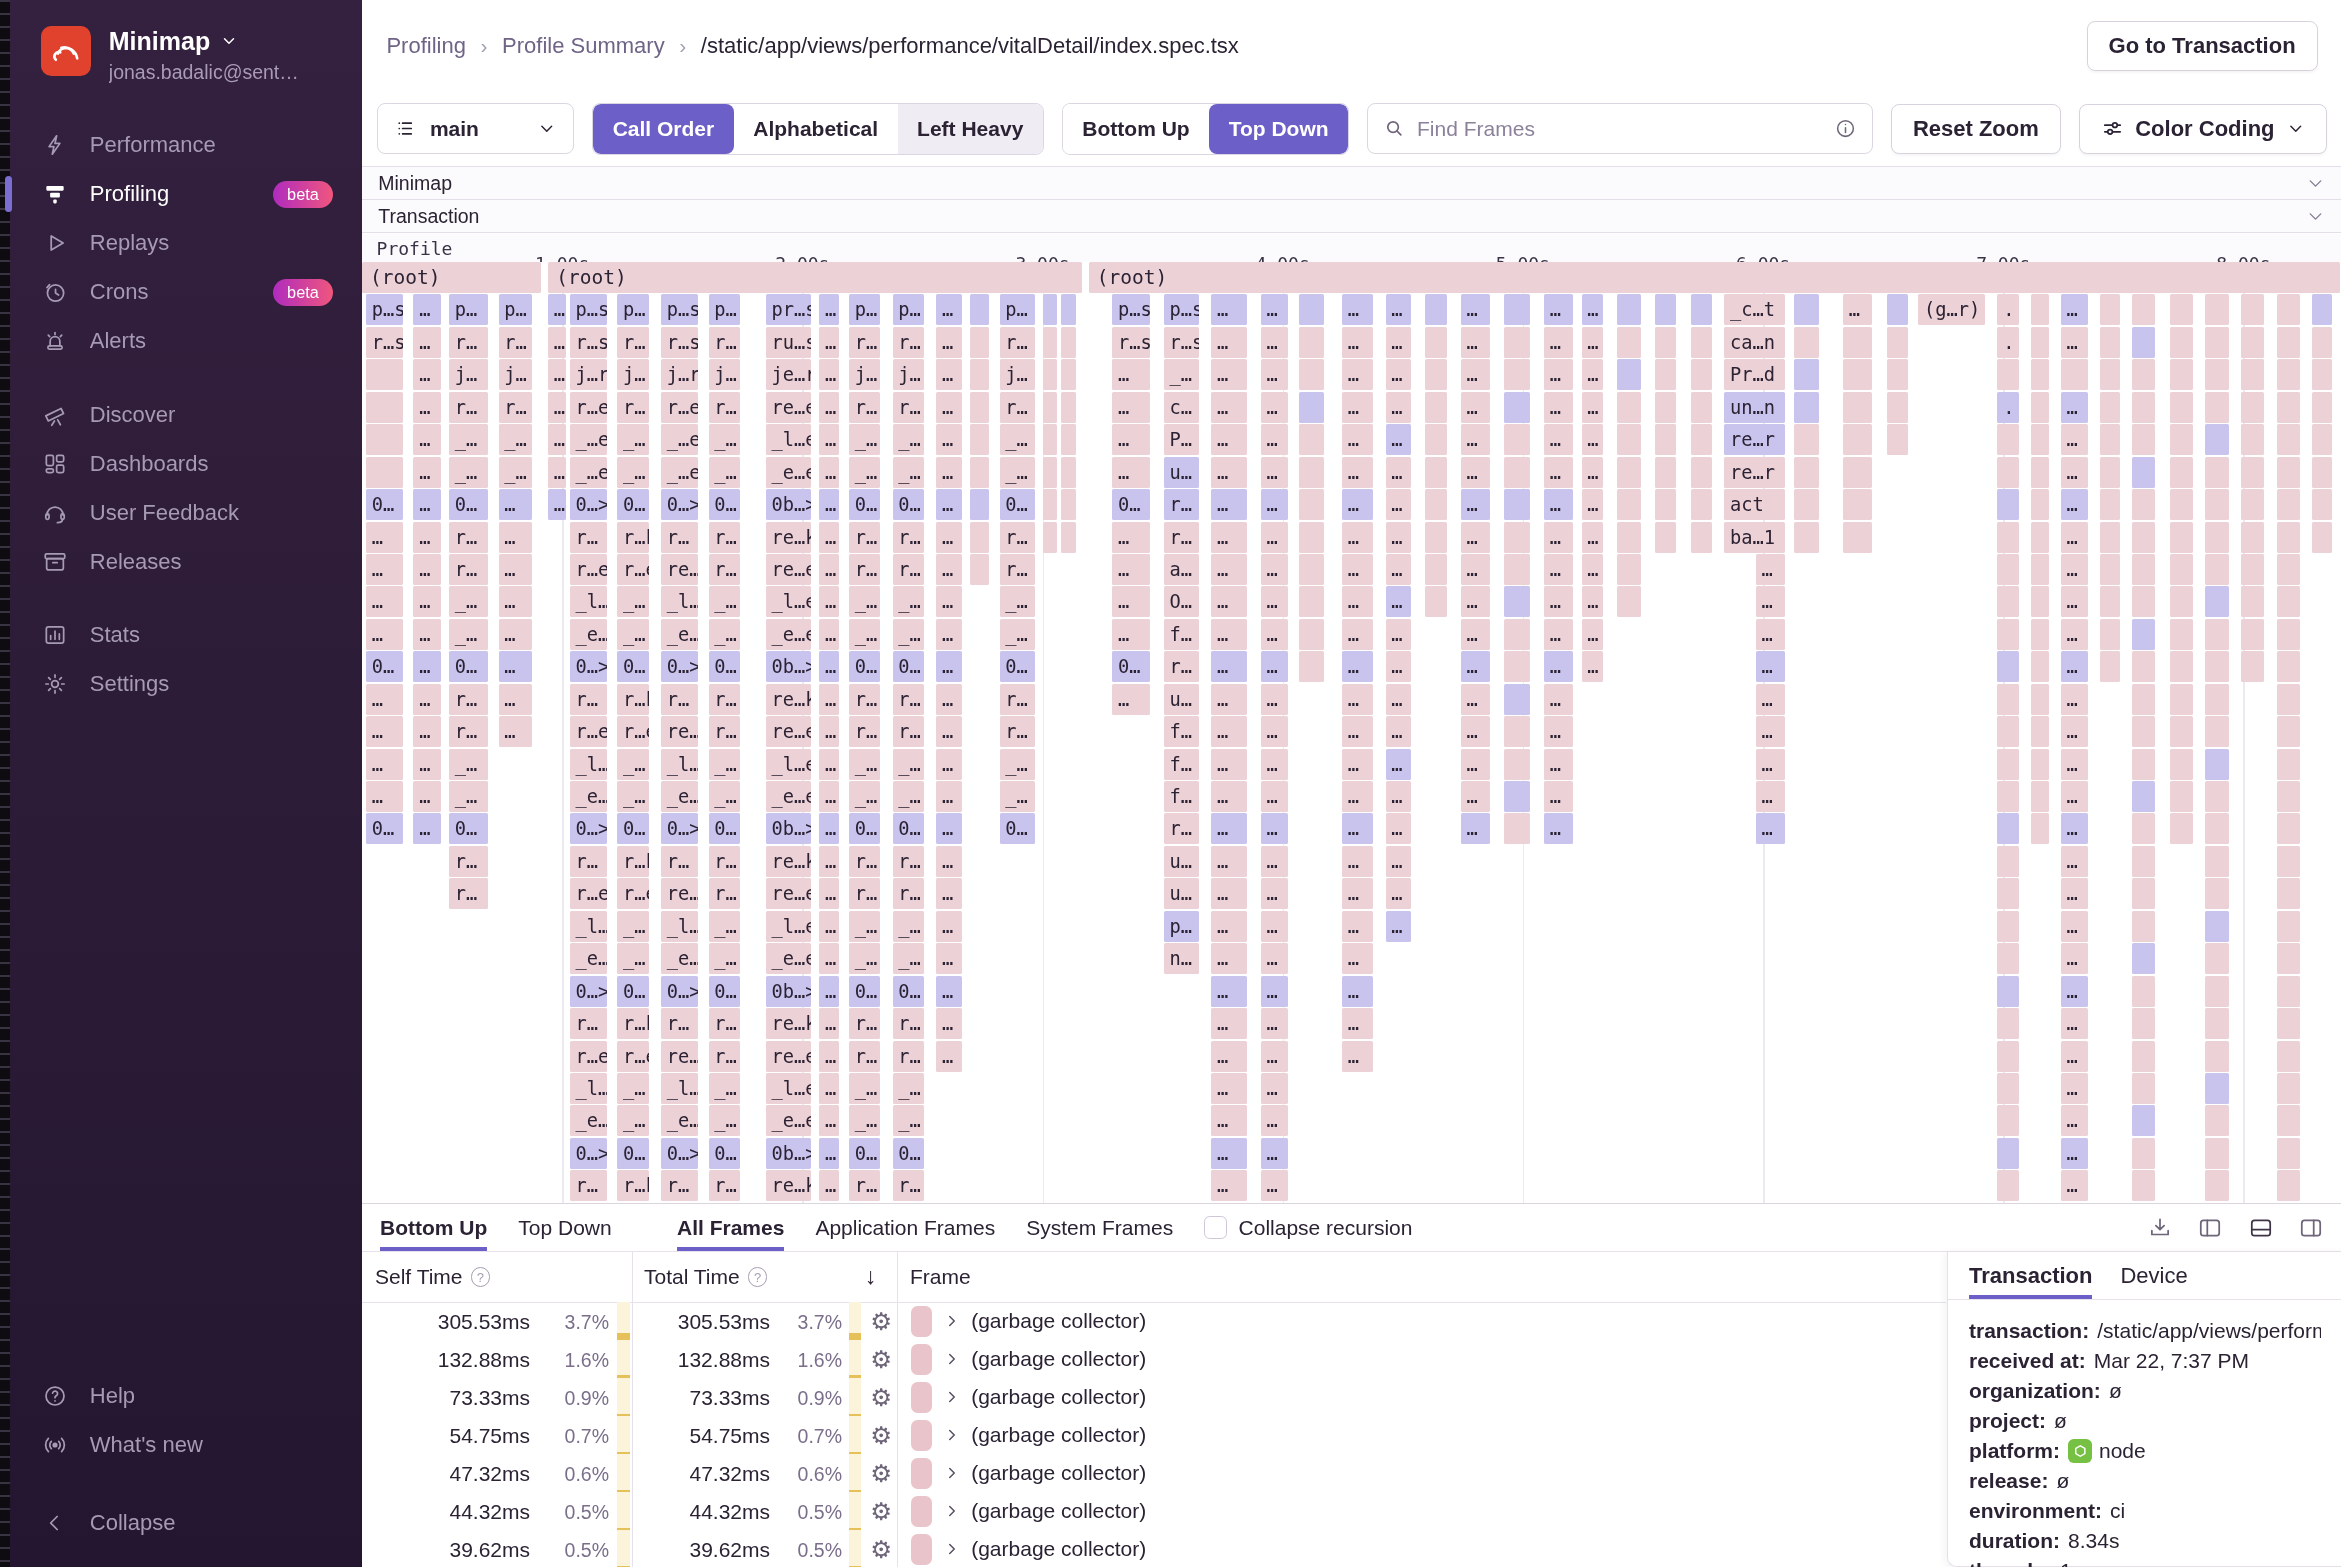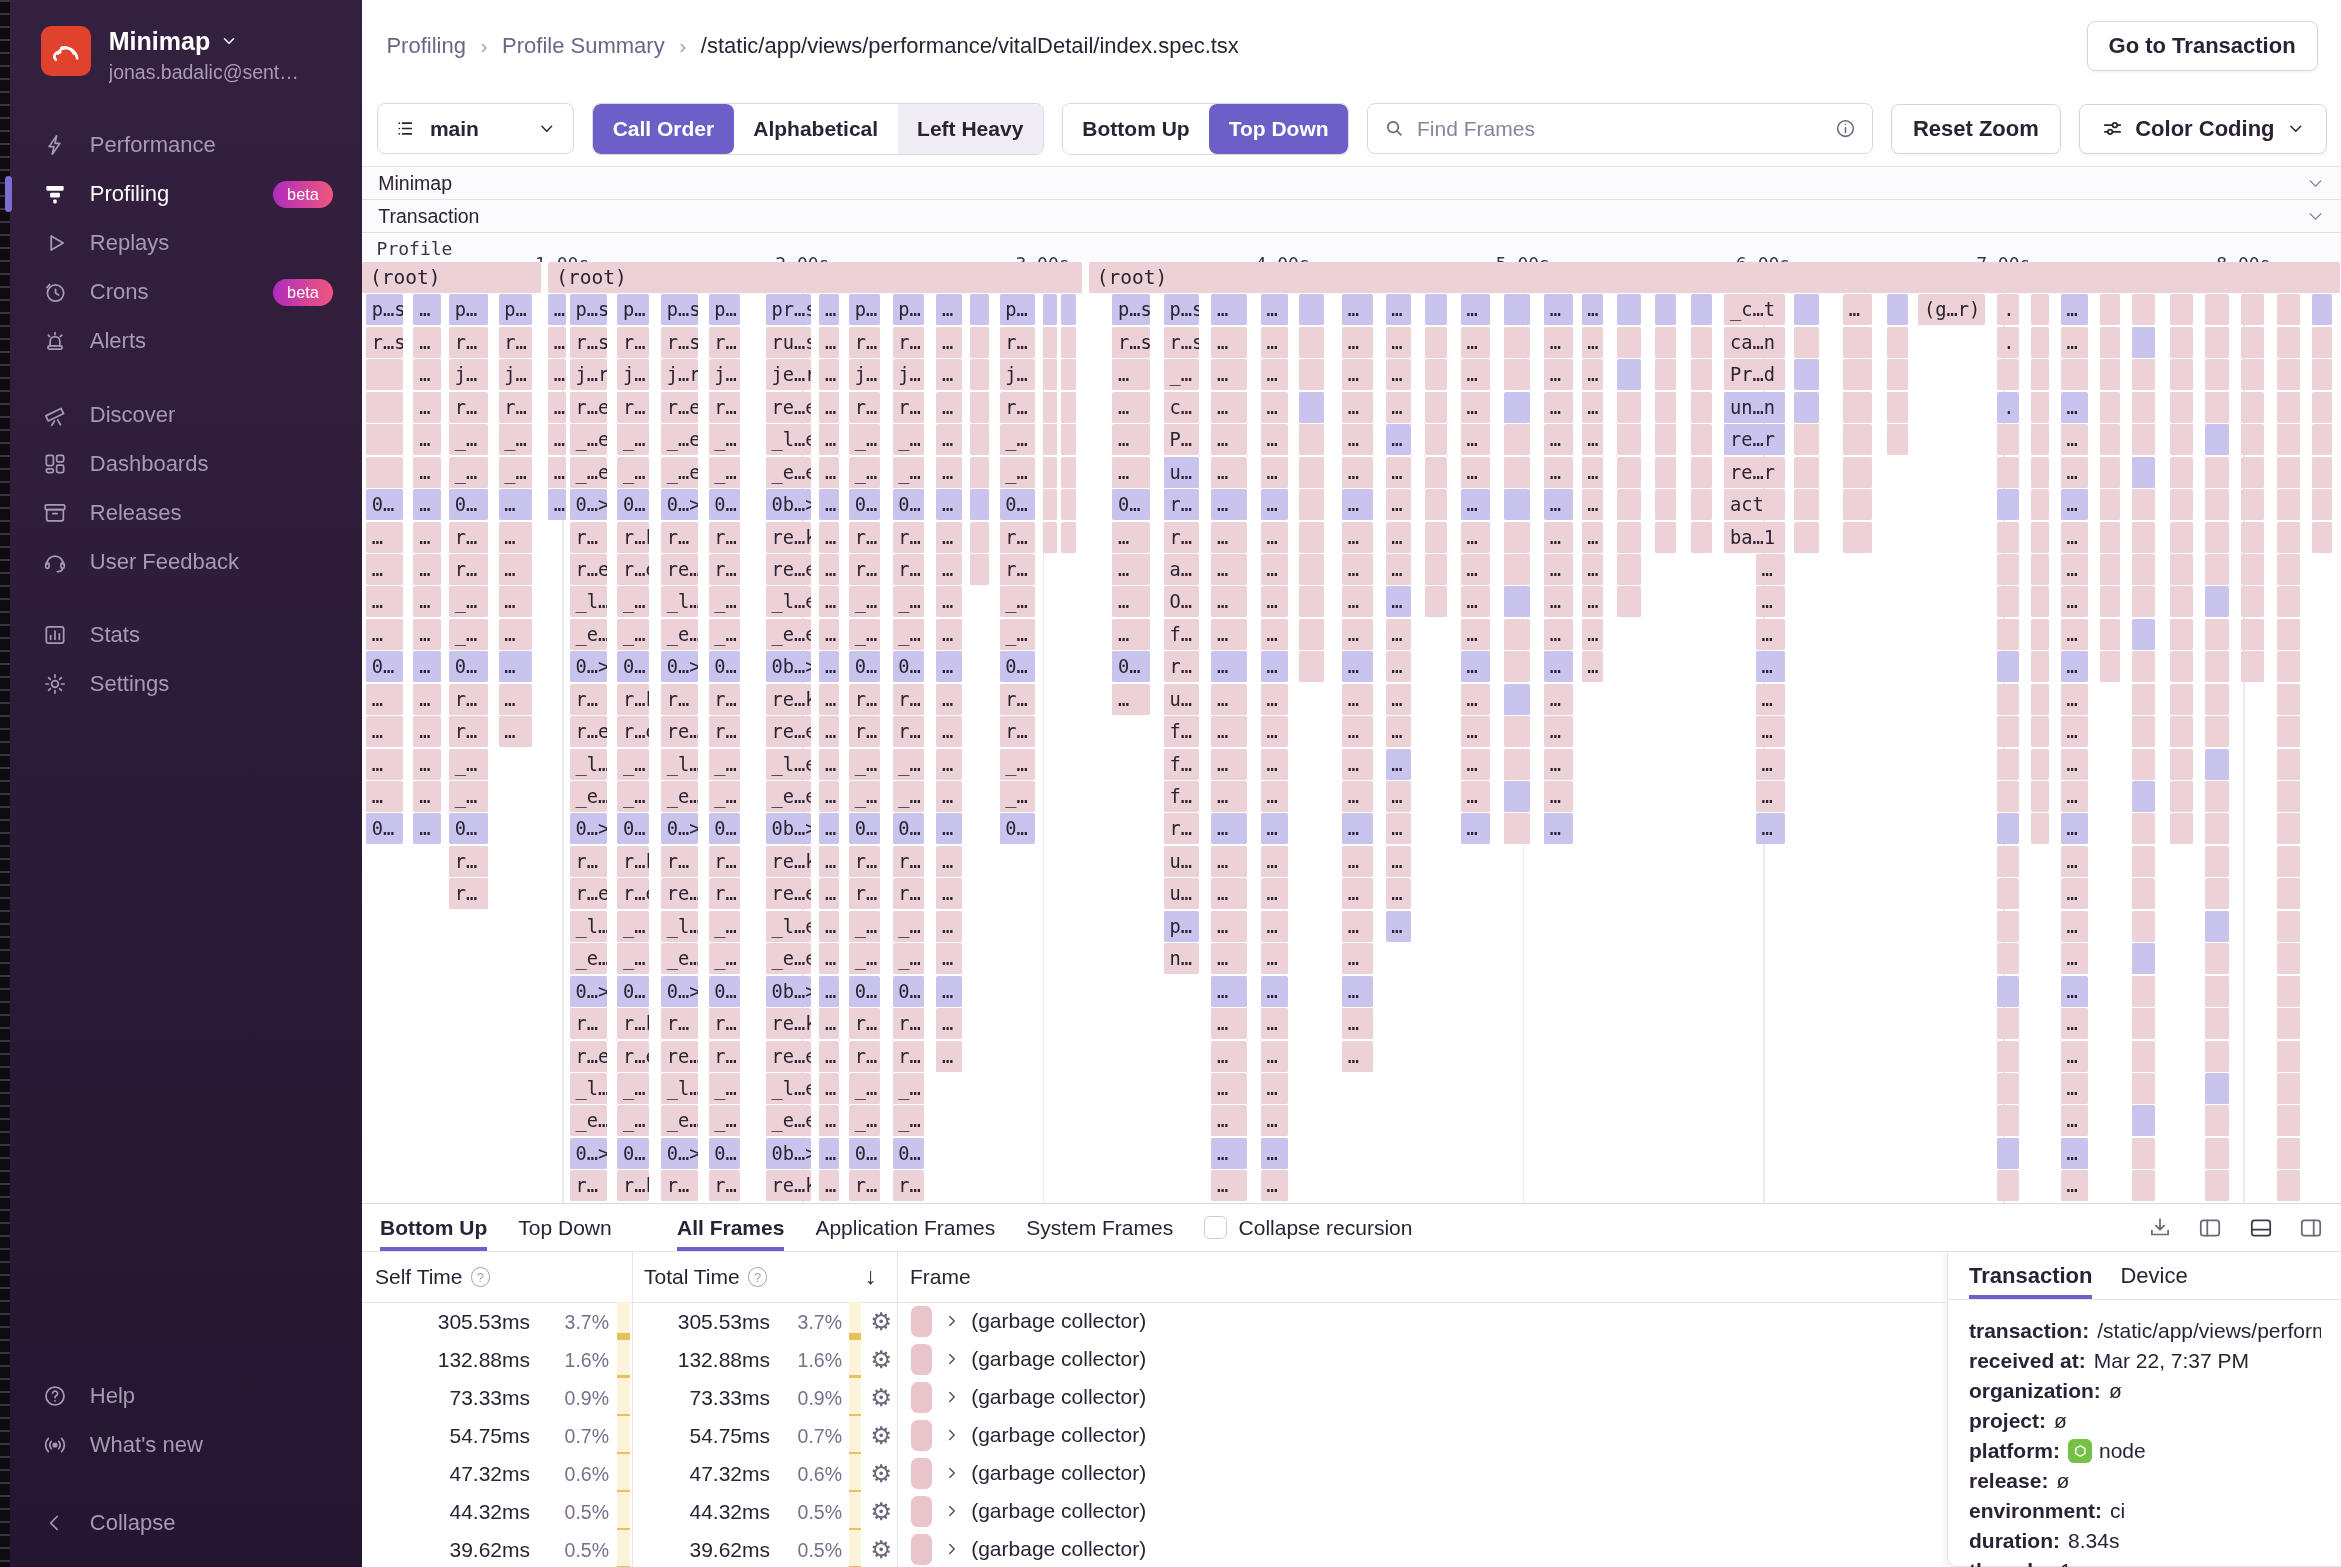--- a/index.html
+++ b/index.html
@@ -221,37 +221,37 @@
                 <rect x="13.5" y="4" width="6.5" height="6" rx="1.5"></rect>
                 <rect x="13.5" y="13" width="6.5" height="7" rx="1.5"></rect>
                 <rect x="4" y="16.5" width="6.5" height="3.5" rx="1.5"></rect>
               </svg>
             </span>
             <span>Dashboards</span>
           </div>
           <div class="nav-item">
             <span class="nicon">
               <svg width="26" height="26" viewBox="0 0 24 24" fill="none" stroke="currentColor" stroke-width="1.6" stroke-linecap="round" stroke-linejoin="round">
-                <rect x="3" y="4.5" width="18" height="4.3" rx="1.2"></rect>
-                <rect x="4.3" y="8.8" width="15.4" height="10.5" rx="1.8"></rect>
-                <path d="M10 12.6h4"></path>
-              </svg>
-            </span>
-            <span>Releases</span>
-          </div>
-          <div class="nav-item">
-            <span class="nicon">
-              <svg width="26" height="26" viewBox="0 0 24 24" fill="none" stroke="currentColor" stroke-width="1.6" stroke-linecap="round" stroke-linejoin="round">
                 <path d="M4.5 14a7.5 7.5 0 0 1 15 0"></path>
                 <rect x="3.5" y="12.8" width="3" height="5" rx="1.4"></rect>
                 <rect x="17.5" y="12.8" width="3" height="5" rx="1.4"></rect>
                 <path d="M19 17.8c0 2-2.2 3.1-4.8 3.1"></path>
               </svg>
             </span>
             <span>User Feedback</span>
+          </div>
+          <div class="nav-item">
+            <span class="nicon">
+              <svg width="26" height="26" viewBox="0 0 24 24" fill="none" stroke="currentColor" stroke-width="1.6" stroke-linecap="round" stroke-linejoin="round">
+                <rect x="3" y="4.5" width="18" height="4.3" rx="1.2"></rect>
+                <rect x="4.3" y="8.8" width="15.4" height="10.5" rx="1.8"></rect>
+                <path d="M10 12.6h4"></path>
+              </svg>
+            </span>
+            <span>Releases</span>
           </div>
         </div>
         <div class="nav-group">
           <div class="nav-item">
             <span class="nicon">
               <svg width="26" height="26" viewBox="0 0 24 24" fill="none" stroke="currentColor" stroke-width="1.6" stroke-linecap="round" stroke-linejoin="round">
                 <rect x="4" y="4.5" width="16" height="15" rx="2"></rect>
                 <path d="M8 16v-3.5M12 16V8.5M16 16v-5"></path>
               </svg>
             </span>

